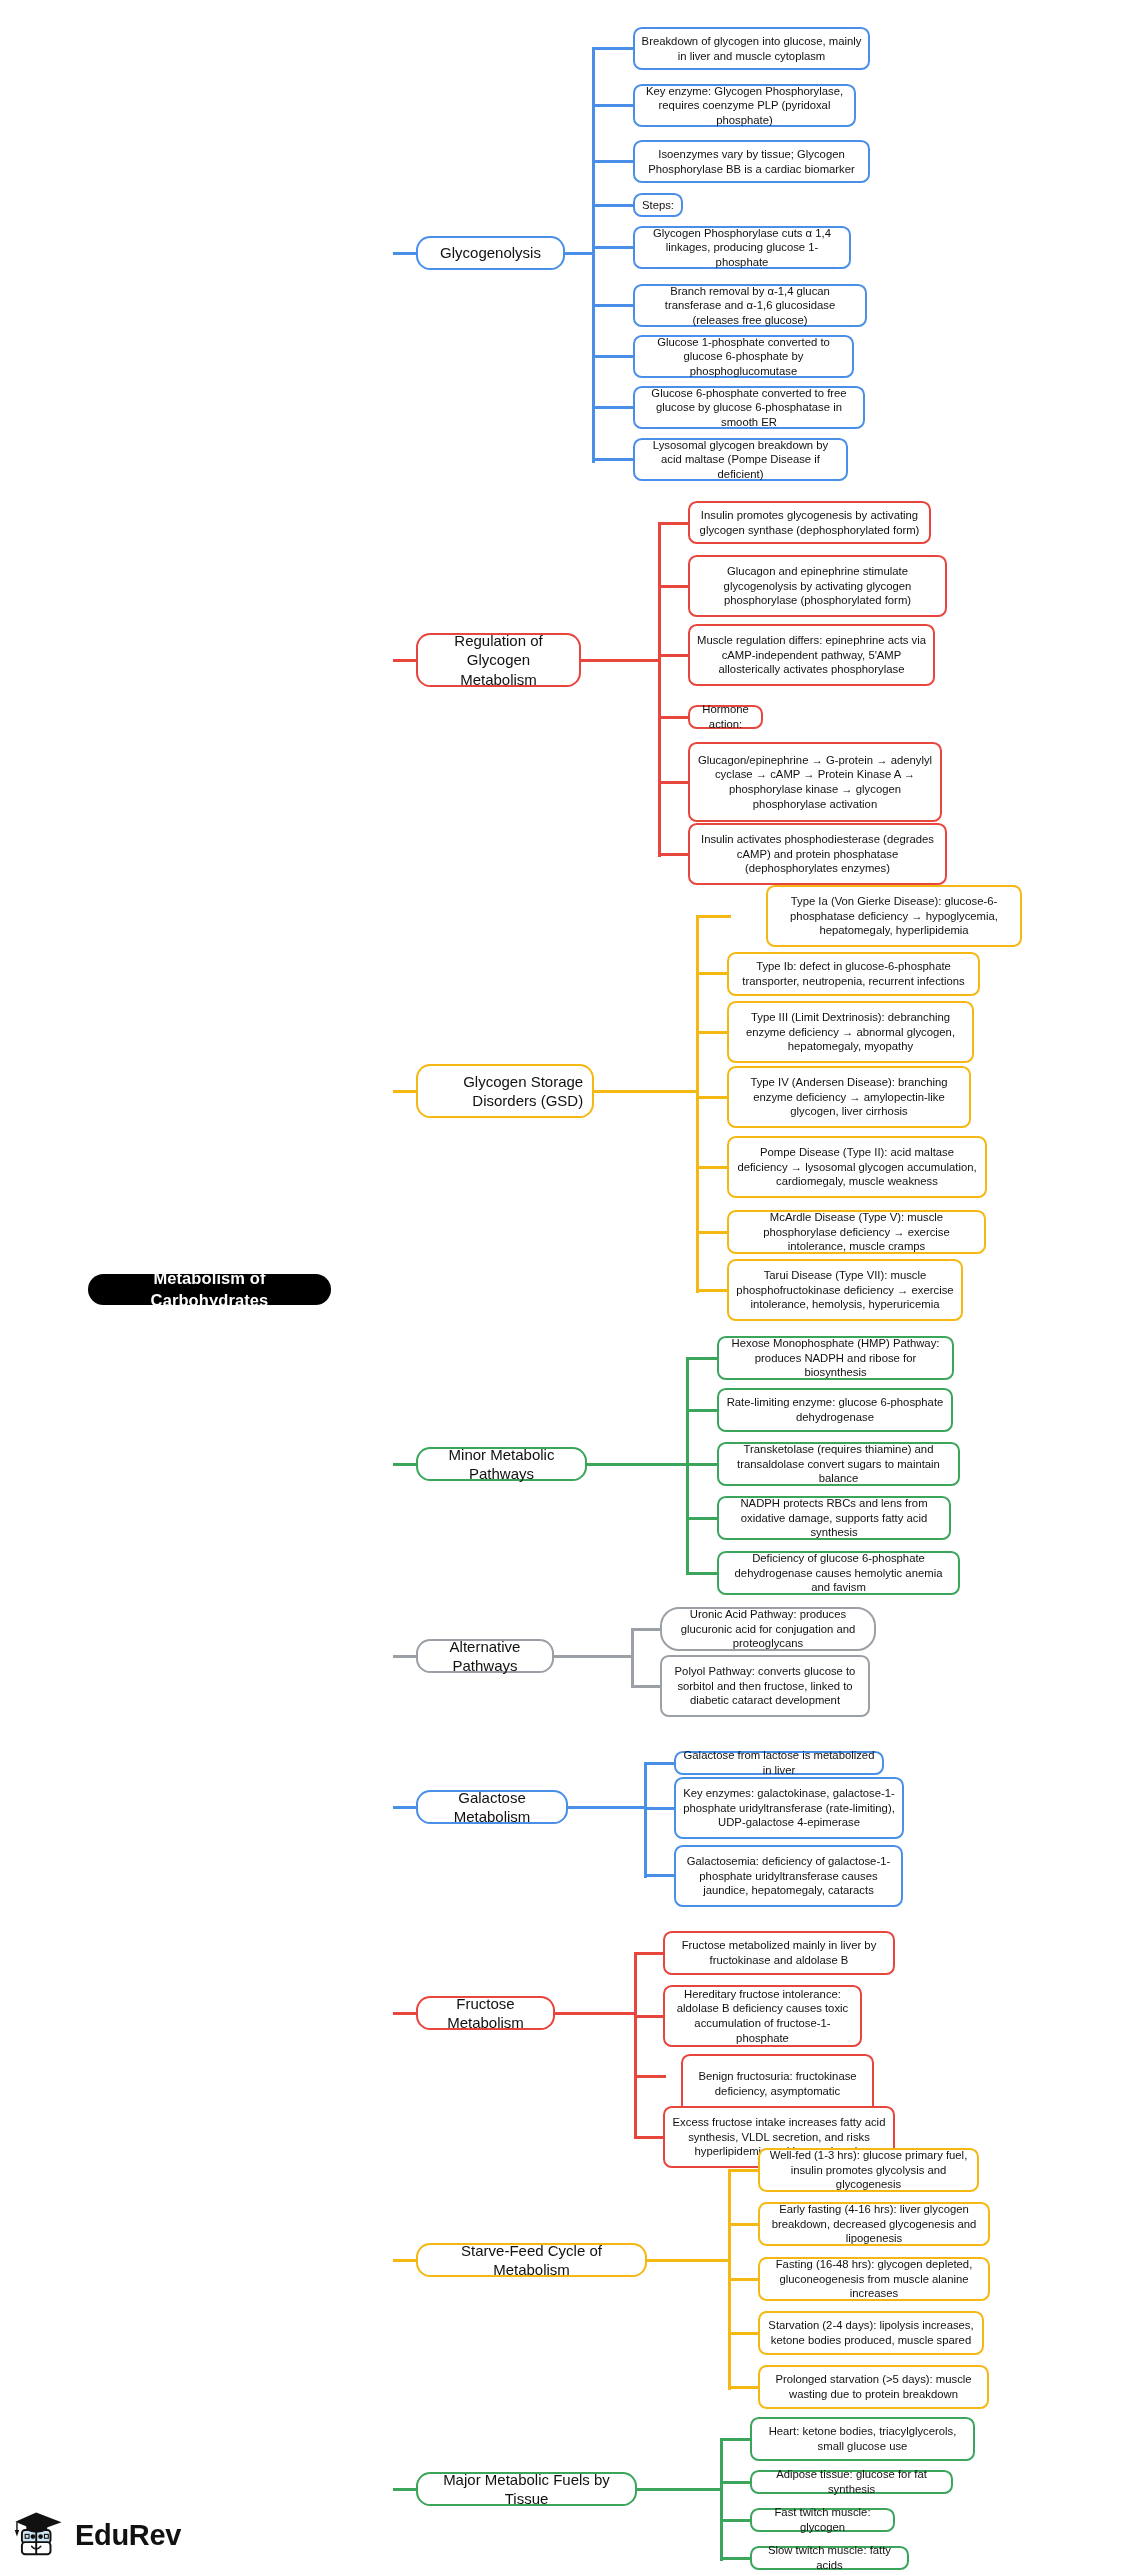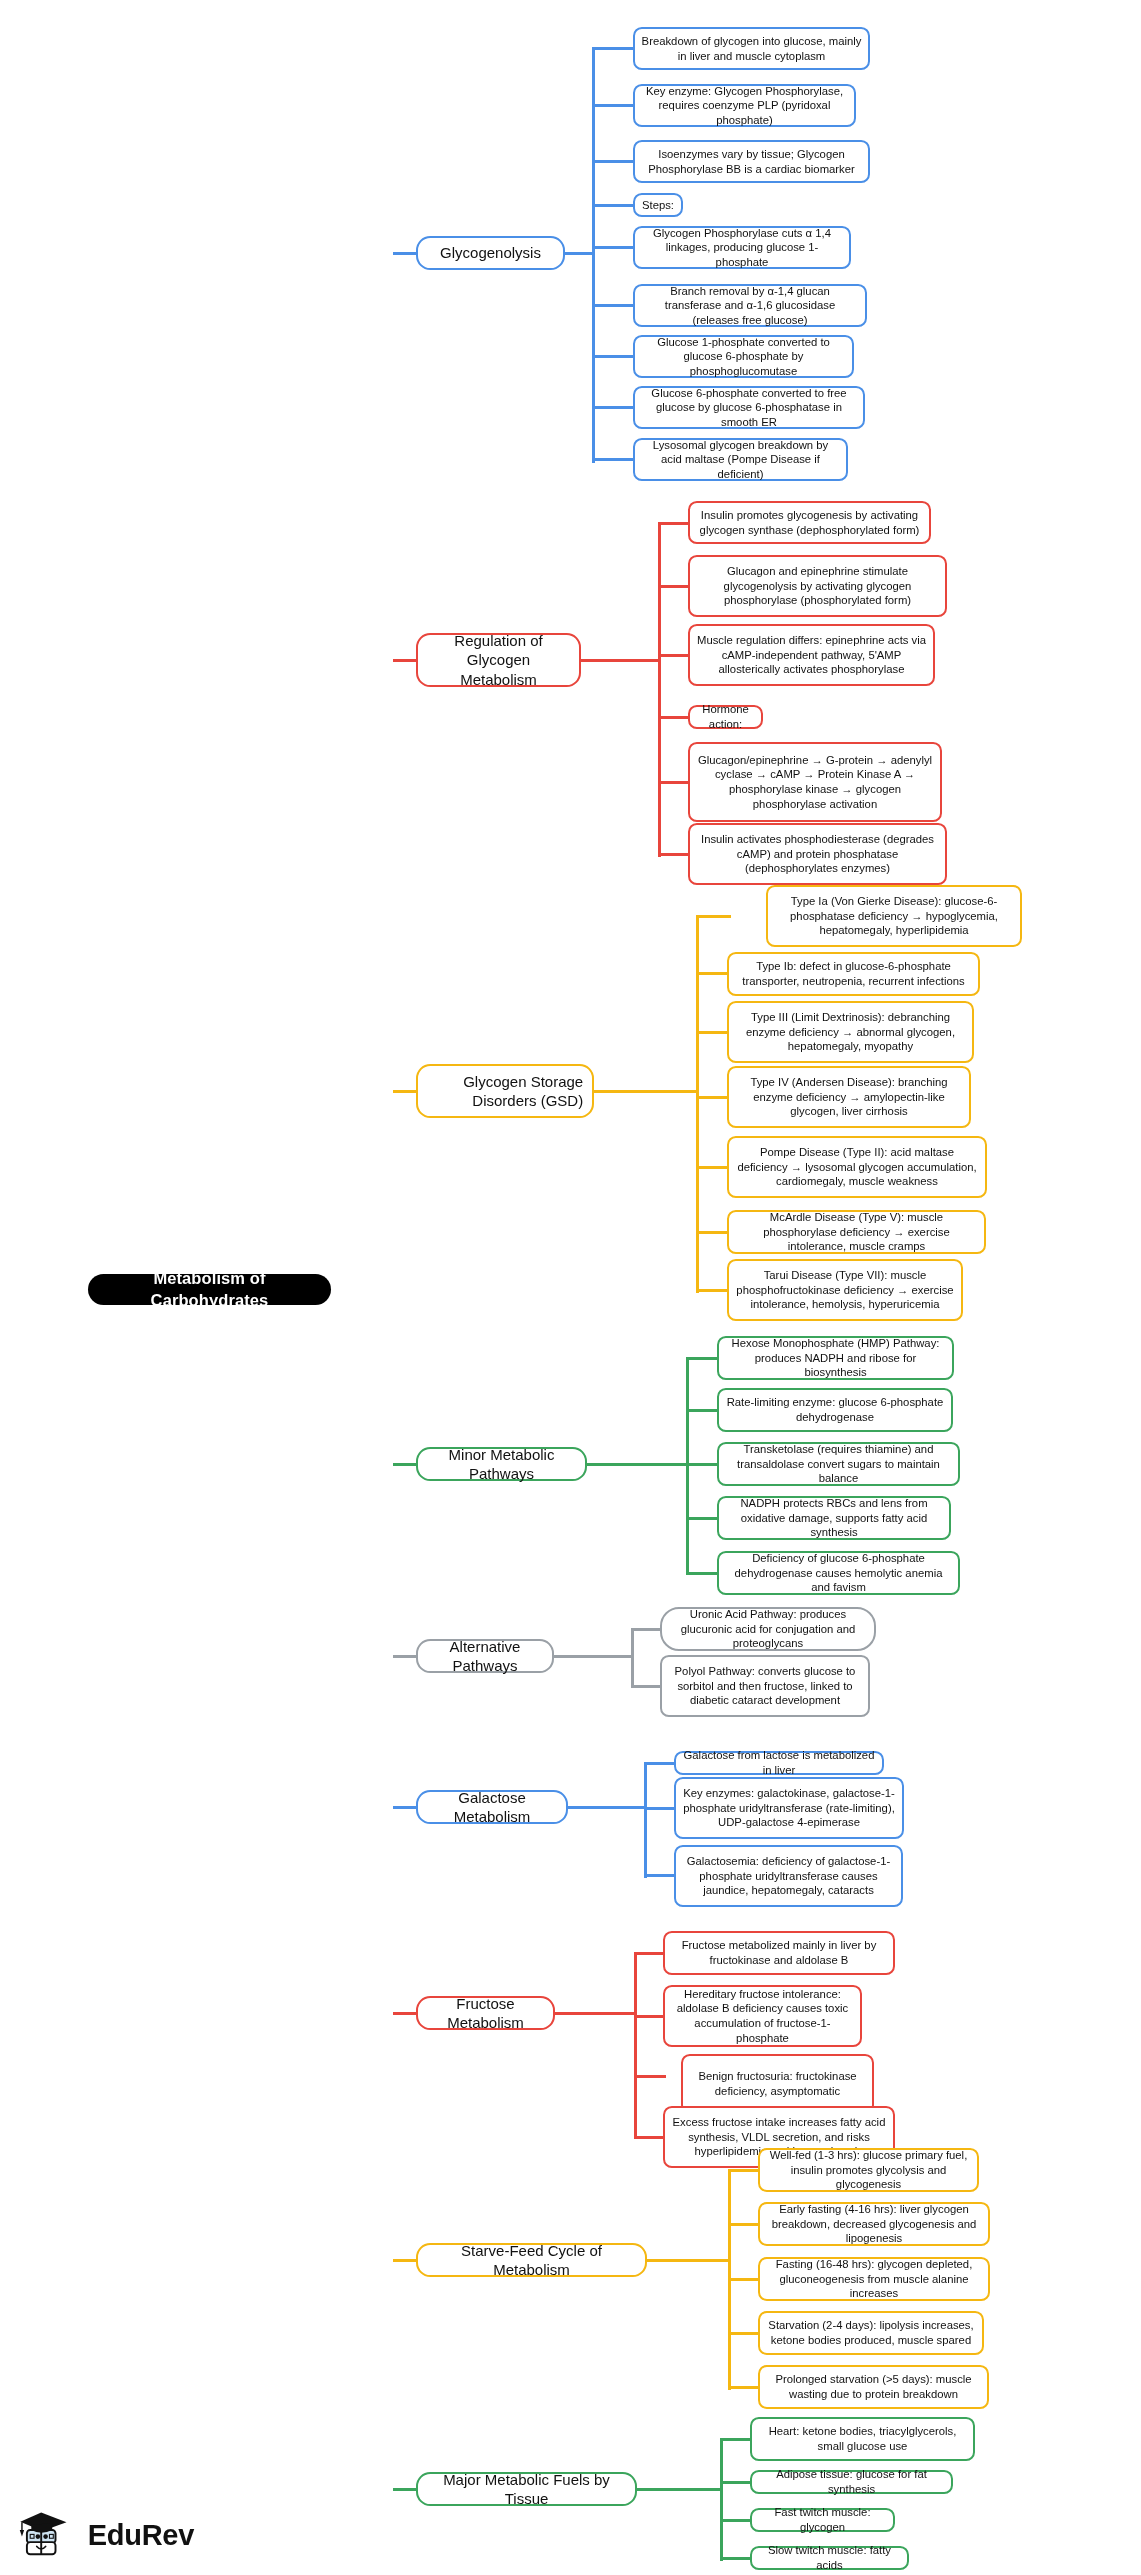--- a/index.html
+++ b/index.html
@@ -61,22 +61,21 @@
 
   
   #logo {
     position: absolute;
     left: 12px;
     top: 2505px;
     width: 182px;
     height: 61px;
     display: flex;
     align-items: center;
-    gap: 16px;
-    justify-content: flex-end;
+    gap: 8px;
   }
   #logo .mark { width: 55px; height: 55px; flex: 0 0 55px; }
   #logo .word {
     font-size: 29px;
     font-weight: bold;
     color: #111111;
     letter-spacing: -0.3px;
     font-family: "Liberation Sans", sans-serif;
   }
 </style>

